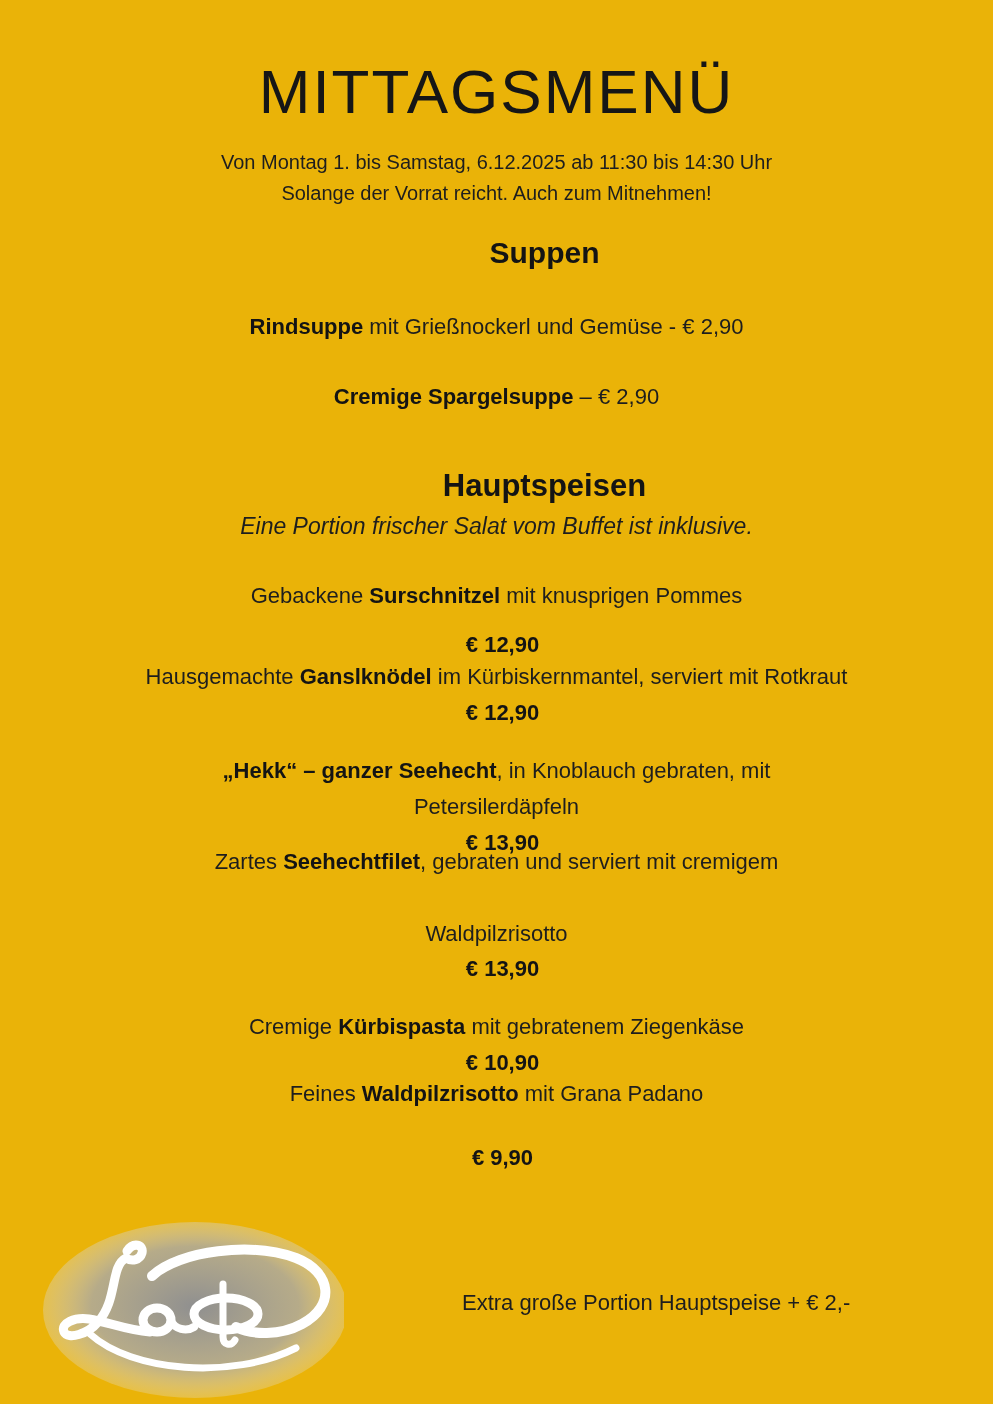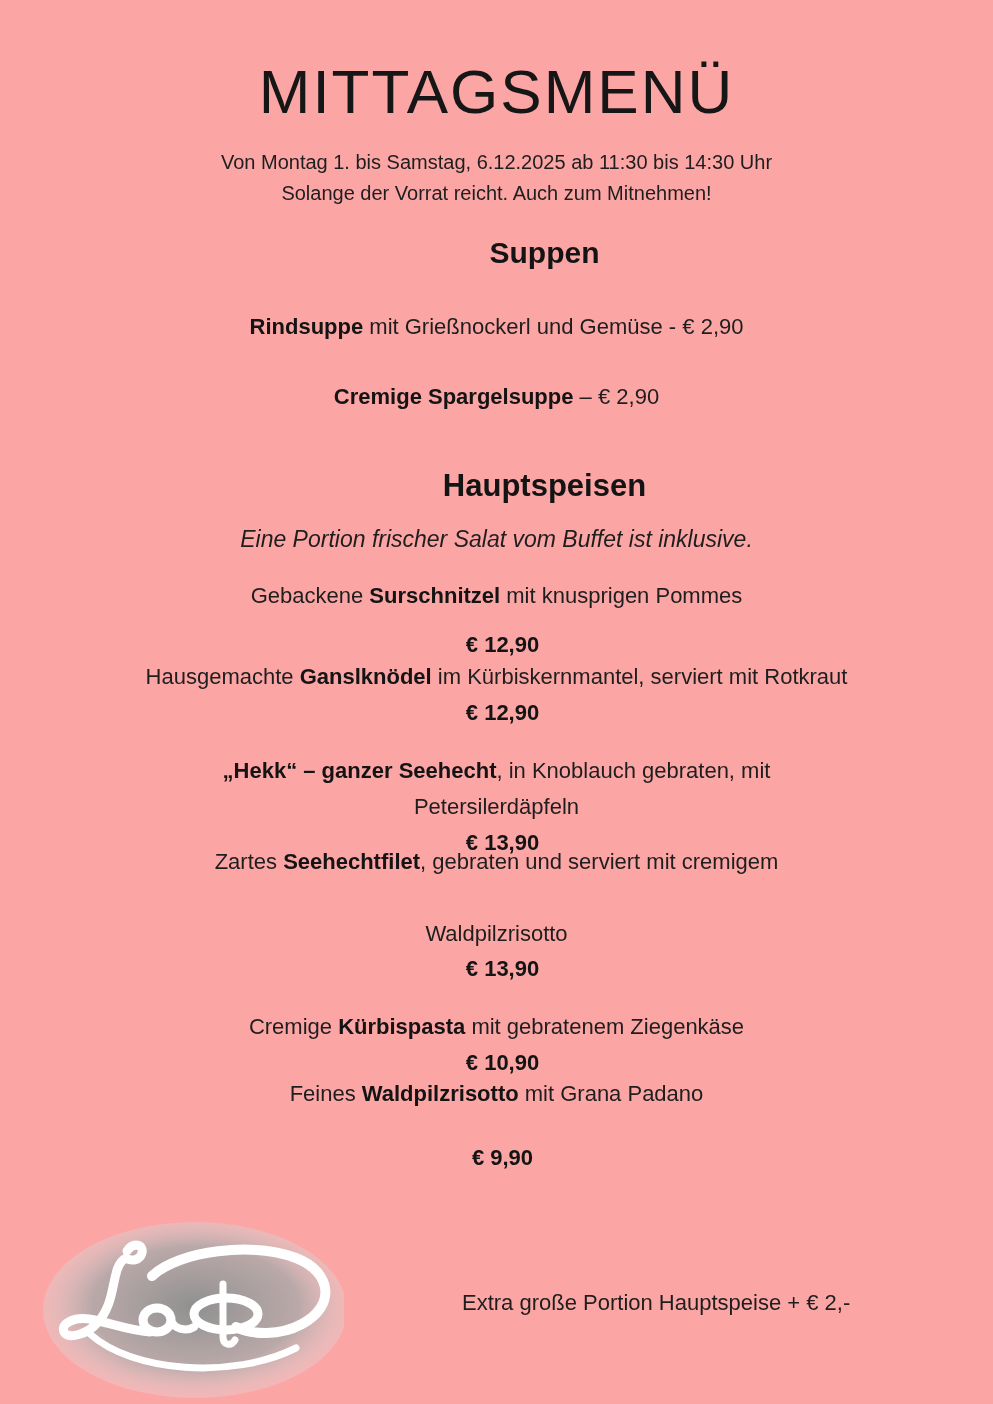--- a/index.html
+++ b/index.html
@@ -1,20 +1,20 @@
 <!DOCTYPE html>
 <html><head>
 <meta charset="utf-8">
 <style>
   html, body { margin: 0; padding: 0; background: #ffffff; }
   .page {
     position: relative;
     width: 993px;
     height: 1404px;
-    background: #fca5a5;
+    background: #eab308;
     font-family: "Liberation Sans", sans-serif;
     color: #1e1e1e;
     overflow: hidden;
   }
   .line {
     position: absolute;
     left: 0;
     width: 100%;
     text-align: center;
     font-size: 22px;
@@ -38,21 +38,20 @@
     font-weight: bold;
     color: #141414;
     padding-left: 48px;
   }
   .suppen-heading { top: 231px; }
   .haupt-heading  { top: 464px; font-size: 31px; }
   .note {
     top: 508px;
     font-style: italic;
     font-size: 23px;
-    margin-top: 13px;
   }
   b { font-weight: bold; color: #141414; }
   .price { font-weight: bold; color: #141414; padding-left: 6px; }
   .r-rind      { top: 309px; }
   .r-spargel   { top: 379px; }
   .d1l1 { top: 578px; }  .d1p  { top: 627px; }
   .d2l1 { top: 659px; text-align: center; }  .d2p  { top: 695px; }
   .d3l1 { top: 753px; }  .d3l2 { top: 789px; }  .d3p { top: 825px; }
   .d4l1 { top: 844px; }  .d4l2 { top: 916px; }  .d4p { top: 951px; }
   .d5l1 { top: 1009px; } .d5p  { top: 1045px; }

